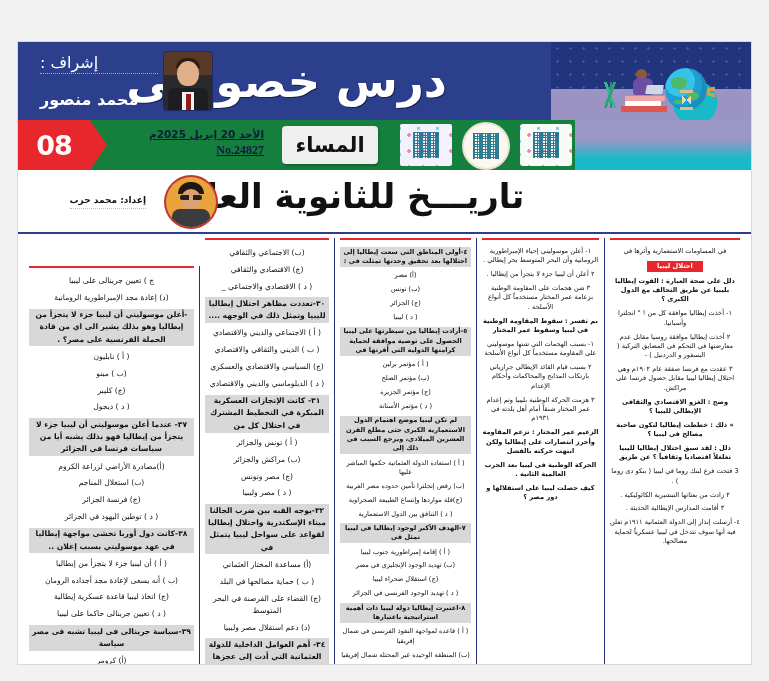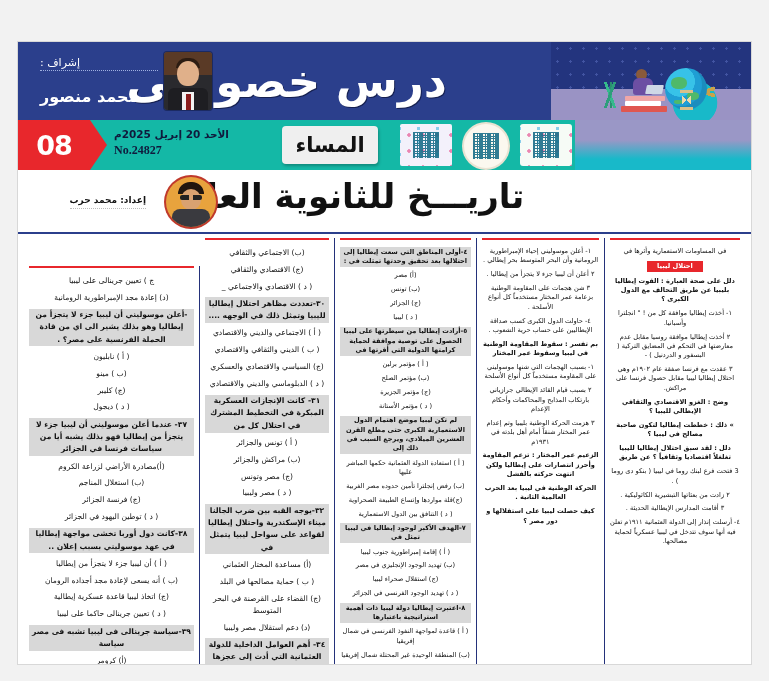--- a/index.html
+++ b/index.html
@@ -70,50 +70,51 @@
   .banner-title span{
     color:#ffffff;font-size:45px;font-weight:bold;letter-spacing:-1px;
     text-shadow:1px 1px 0 #16204f;
     line-height:1;
   }
   .supervisor{
     position:absolute;right:auto;left:18px;top:8px;width:176px;height:62px;
     display:flex;align-items:center;gap:6px;direction:rtl;
   }
   .sup-text{flex:1;text-align:left;color:#ffffff;padding-left:4px;}
-  .sup-label{font-size:11px;border-bottom:1px dotted #9fb0e0;padding-bottom:1px;display:block;}
+  .sup-label{font-size:16px;border-bottom:1px dotted #9fb0e0;padding-bottom:1px;display:block;}
   .sup-name{font-size:16px;font-weight:bold;display:block;margin-top:16px;}
   .sup-photo{
     width:48px;height:58px;border-radius:3px;overflow:hidden;position:relative;
     background:linear-gradient(#5a3a26 0 40%,#2a2a2e 40% 100%);
     box-shadow:0 0 0 1px #1b2a63;
   }
   .sup-photo .face{position:absolute;left:13px;top:9px;width:22px;height:25px;border-radius:50% 50% 45% 45%;background:#e0b08a;}
   .sup-photo .hair{position:absolute;left:12px;top:6px;width:24px;height:10px;border-radius:10px 10px 0 0;background:#2c1c12;}
   .sup-photo .suit{position:absolute;left:4px;bottom:0;width:40px;height:22px;background:#1e1e22;border-radius:6px 6px 0 0;}
   .sup-photo .shirt{position:absolute;left:18px;bottom:0;width:12px;height:18px;background:#f1f1f1;}
   .sup-photo .tie{position:absolute;left:22px;bottom:0;width:5px;height:16px;background:#8b1d1d;}
 
   
   .subbanner{
     position:absolute;left:0;top:78px;width:733px;height:50px;
-    background:#14b8a6;
+    background:#15803d;
   }
   .pagebadge{
     position:absolute;left:0;top:0;width:72px;height:50px;background:#e8272c;
     display:flex;align-items:center;justify-content:center;
   }
   .pagebadge:after{
     content:"";position:absolute;right:-17px;top:0;border-style:solid;
     border-width:25px 0 25px 17px;border-color:transparent transparent transparent #e8272c;
   }
   .pagebadge span{color:#fff;font-size:27px;font-weight:bold;letter-spacing:-1px;}
   .dateblock{
-    position:absolute;left:96px;top:8px;width:150px;text-align:left;color:#101a3d;
+    position:absolute;left:96px;top:8px;width:150px;text-align:right;color:#101a3d;
     direction:rtl;
+    text-decoration:underline;
   }
   .dateline{font-size:10.5px;font-weight:bold;white-space:nowrap;}
   .issueline{font-size:12px;font-weight:bold;margin-top:3px;font-family:"Liberation Serif",serif;}
   .masthead{
     position:absolute;left:264px;top:6px;width:96px;height:38px;
     display:flex;align-items:center;justify-content:center;
     background:#efefef;border-radius:4px;box-shadow:1px 2px 3px rgba(0,0,0,.25);
   }
   .masthead span{font-size:21px;font-weight:bold;color:#111;letter-spacing:-2px;}
   .qr-a,.qr-b,.qr-c{position:absolute;top:4px;}
@@ -290,21 +291,20 @@
             <div class="p">٣ أقامت المدارس الإيطالية الحديثة .</div>
             <div class="p">٤- أرسلت إنذار إلى الدولة العثمانية ١٩١١م تعلن فيه أنها سوف تتدخل في ليبيا عسكرياً لحماية مصالحها.</div>
           </div>
     </div>
     <div class="col col-4">
       <div class="rule"></div>
       <div>
             <div class="p">١- أعلن موسوليني إحياء الإمبراطورية الرومانية وأن البحر المتوسط بحر إيطالي .</div>
             <div class="p">٢ أعلن أن ليبيا جزء لا يتجزأ من إيطاليا .</div>
             <div class="p">٣ شن هجمات على المقاومة الوطنية بزعامة عمر المختار مستخدماً كل أنواع الأسلحة .</div>
-            <div class="p">٤- حاولت الدول الكبرى كسب صداقة الإيطاليين على حساب حرية الشعوب .</div>
             <div class="p bold">بم تفسر : سقوط المقاومة الوطنية في ليبيا وسقوط عمر المختار</div>
             <div class="p">١- بسبب الهجمات التي شنها موسوليني على المقاومة مستخدماً كل أنواع الأسلحة</div>
             <div class="p">٢ بسبب قيام القائد الإيطالي جرازياني بارتكاب المذابح والمحاكمات وأحكام الإعدام</div>
             <div class="p">٣ هزمت الحركة الوطنية بليبيا وتم إعدام عمر المختار شنقاً أمام أهل بلدته في ١٩٣١م</div>
             <div class="p bold">الزعيم عمر المختار : تزعم المقاومة وأحرز انتصارات على إيطاليا ولكن انتهت حركته بالفشل</div>
             <div class="p bold">الحركة الوطنية في ليبيا بعد الحرب العالمية الثانية .</div>
             <div class="p bold">كيف حصلت ليبيا على استقلالها و دور مصر ؟</div>
           </div>
     </div>
     <div class="col col-3">

